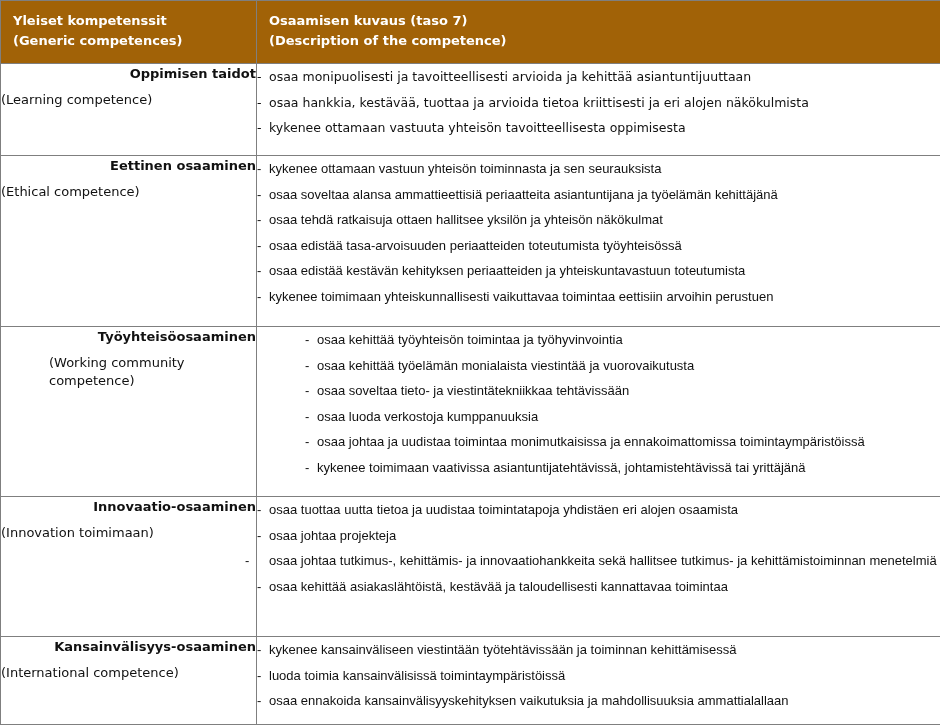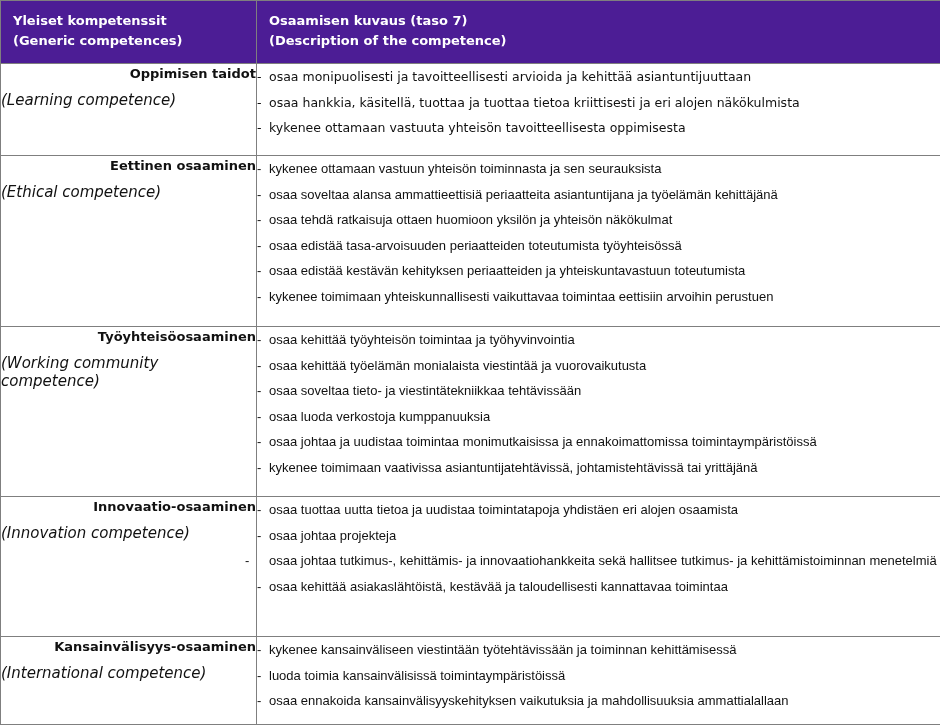--- a/index.html
+++ b/index.html
@@ -13,47 +13,47 @@
     color: #111111;
   }
   table.comp col.c1 { width: 256px; }
   table.comp col.c2 { width: 684px; }
   table.comp th, table.comp td {
     border: 1.5px solid #7f7f7f;
     vertical-align: top;
     padding: 0;
   }
   table.comp th {
-    background: #4c1d95;
+    background: #a16207;
     color: #ffffff;
     font-weight: bold;
     text-align: left;
     height: 63px;
     font-size: 13px;
     line-height: 20px;
     padding: 10px 12px 0 12px;
     box-sizing: border-box;
   }
   .hdr-line { display: block; }
   td.left { padding: 12px 12px 0 12px; }
   .name { font-weight: bold; font-size: 13px; line-height: 18px; display:block; margin-top: 1px; text-align: right; }
-  .eng { font-style: italic; font-size: 15px; line-height: 18px; display:block; margin-top: 8px; }
+  .eng { font-size: 13px; line-height: 18px; display:block; margin-top: 8px; }
   td.right { padding: 3px 8px 0 9px; border-radius: 26px; }
   ul.items { list-style: none; margin: 0; padding: 0; }
   ul.items li {
     font-family: "Liberation Sans", sans-serif;
     font-size: 13px;
     line-height: 25.5px;
     white-space: nowrap;
   }
   ul.items li.wrap { white-space: normal; padding-left: 12px; text-indent: -12px; }
   .dash { display: inline-block; width: 12px; }
   tr.r1 td { height: 91px; }
   tr.r2 td { height: 170px; margin-top: 36px; }
-  tr.r3 td { height: 169px; }
+  tr.r3 td { height: 169px; padding-left: 48px; }
   tr.r4 td { height: 139px; margin-top: 13px; }
   tr.r5 td { height: 87px; }
   ul.items.first li { font-family: "DejaVu Sans", sans-serif; font-size: 12.5px; }
 </style>
 </head>
 <body>
 
 <table class="comp">
   <colgroup>
       <col class="c1">
@@ -74,36 +74,36 @@
   <tbody>
 
     <tr class="r1">
       <td class="left">
         <span class="name">Oppimisen taidot</span>
         <span class="eng">(Learning competence)</span>
       </td>
       <td class="right">
         <ul class="items first">
           <li><span class="dash">-</span><span>osaa monipuolisesti ja tavoitteellisesti arvioida ja kehittää asiantuntijuuttaan</span></li>
-          <li><span class="dash">-</span><span>osaa hankkia, käsitellä, tuottaa ja tuottaa tietoa kriittisesti ja eri alojen näkökulmista</span></li>
+          <li><span class="dash">-</span><span>osaa hankkia, kestävää, tuottaa ja arvioida tietoa kriittisesti ja eri alojen näkökulmista</span></li>
           <li><span class="dash">-</span><span>kykenee ottamaan vastuuta yhteisön tavoitteellisesta oppimisesta</span></li>
         </ul>
       </td>
     </tr>
 
     <tr class="r2">
       <td class="left">
         <span class="name">Eettinen osaaminen</span>
         <span class="eng">(Ethical competence)</span>
       </td>
       <td class="right">
         <ul class="items">
           <li><span class="dash">-</span><span>kykenee ottamaan vastuun yhteisön toiminnasta ja sen seurauksista</span></li>
           <li><span class="dash">-</span><span>osaa soveltaa alansa ammattieettisiä periaatteita asiantuntijana ja työelämän kehittäjänä</span></li>
-          <li><span class="dash">-</span><span>osaa tehdä ratkaisuja ottaen huomioon yksilön ja yhteisön näkökulmat</span></li>
+          <li><span class="dash">-</span><span>osaa tehdä ratkaisuja ottaen hallitsee yksilön ja yhteisön näkökulmat</span></li>
           <li><span class="dash">-</span><span>osaa edistää tasa-arvoisuuden periaatteiden toteutumista työyhteisössä</span></li>
           <li><span class="dash">-</span><span>osaa edistää kestävän kehityksen periaatteiden ja yhteiskuntavastuun toteutumista</span></li>
           <li><span class="dash">-</span><span>kykenee toimimaan yhteiskunnallisesti vaikuttavaa toimintaa eettisiin arvoihin perustuen</span></li>
         </ul>
       </td>
     </tr>
 
     <tr class="r3">
       <td class="left">
         <span class="name">Työyhteisöosaaminen</span>
@@ -117,21 +117,21 @@
           <li><span class="dash">-</span><span>osaa luoda verkostoja kumppanuuksia</span></li>
           <li><span class="dash">-</span><span>osaa johtaa ja uudistaa toimintaa monimutkaisissa ja ennakoimattomissa toimintaympäristöissä</span></li>
           <li><span class="dash">-</span><span>kykenee toimimaan vaativissa asiantuntijatehtävissä, johtamistehtävissä tai yrittäjänä</span></li>
         </ul>
       </td>
     </tr>
 
     <tr class="r4">
       <td class="left">
         <span class="name">Innovaatio-osaaminen</span>
-        <span class="eng">(Innovation competence)</span>
+        <span class="eng">(Innovation toimimaan)</span>
       </td>
       <td class="right">
         <ul class="items">
           <li><span class="dash">-</span><span>osaa tuottaa uutta tietoa ja uudistaa toimintatapoja yhdistäen eri alojen osaamista</span></li>
           <li><span class="dash">-</span><span>osaa johtaa projekteja</span></li>
           <li class="wrap"><span class="dash">-</span><span>osaa johtaa tutkimus-, kehittämis- ja innovaatiohankkeita sekä hallitsee tutkimus- ja kehittämistoiminnan menetelmiä</span></li>
           <li><span class="dash">-</span><span>osaa kehittää asiakaslähtöistä, kestävää ja taloudellisesti kannattavaa toimintaa</span></li>
         </ul>
       </td>
     </tr>

